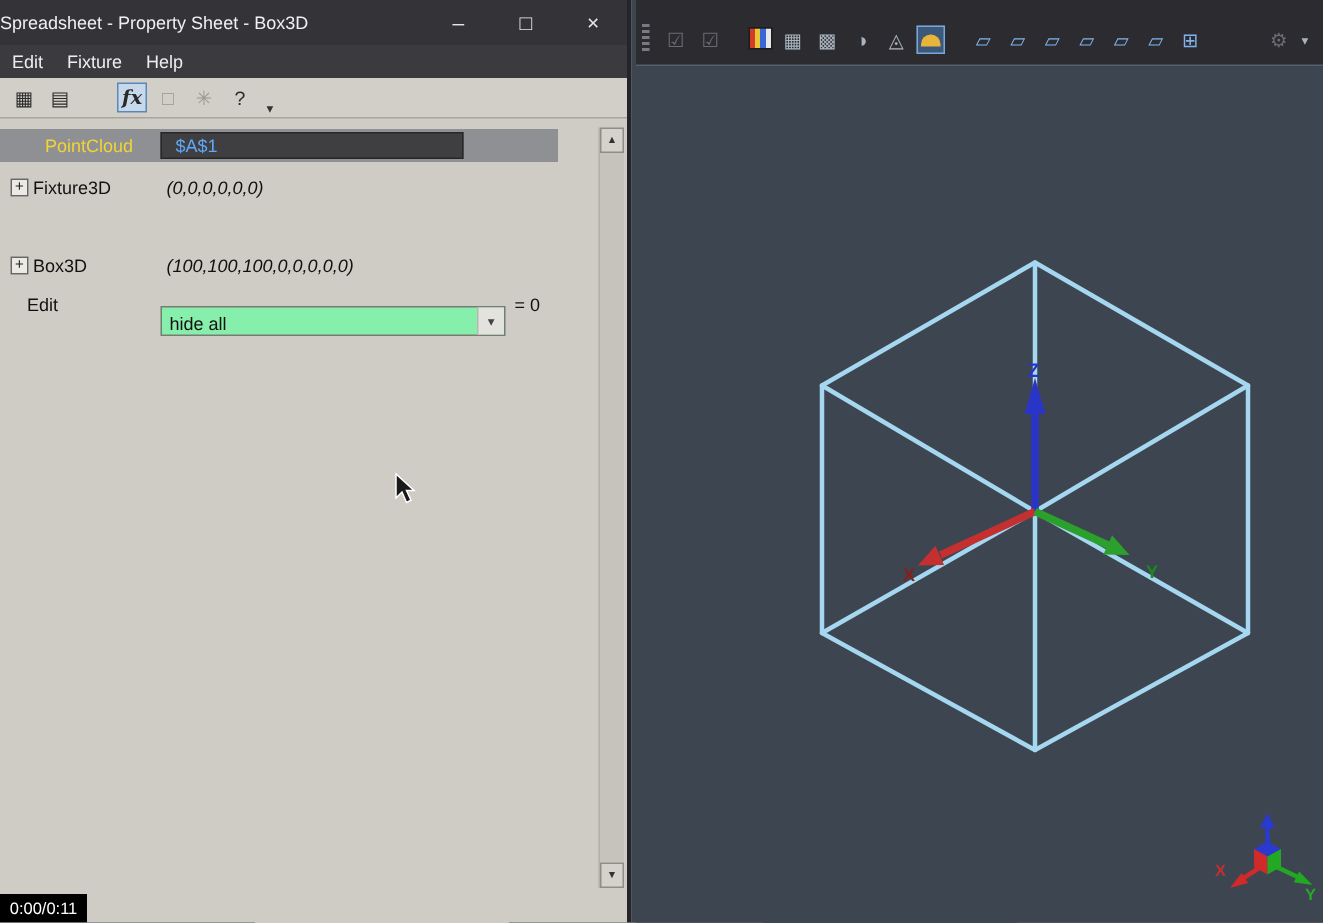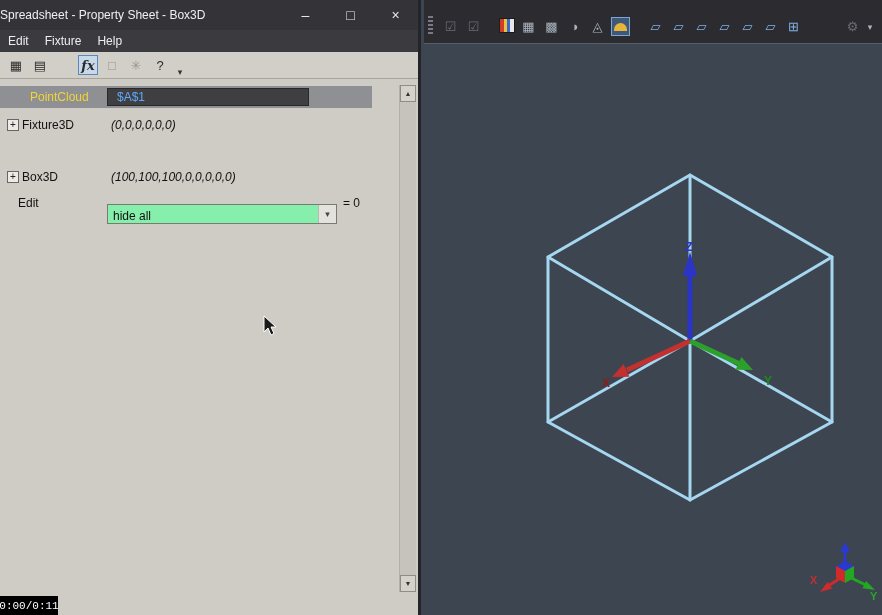--- a/index.html
+++ b/index.html
@@ -73,21 +73,21 @@
                      border:1px solid #1c1c1c; width:16px; height:15px; align-self:center; margin-top:14px; }
   .vt-icon.selected { background:#3d5878; border:1px solid #7aa6d8; }
   .vt-icon.dome::before { content:""; width:13px; height:8px; background:#e8b53a;
                           border-radius:13px 13px 0 0; display:block; }
   .vt-sep { width:8px; }
   .vt-right { margin-left:auto; display:flex; align-items:flex-end; gap:2px; }
   .viewport { position:absolute; left:0; top:44px; width:458px; height:571px; background:#3d4550; }
 
   
   .timer { position:absolute; left:0; top:596px; width:58px; height:19px; background:#000;
-           color:#fff; font-family:Liberation Mono, monospace; font-size:11px; display:flex;
+           color:#fff; font-family:Liberation Sans, sans-serif; font-size:11px; display:flex;
            align-items:center; justify-content:center; }
   .cursor { position:absolute; left:263px; top:315px; }
 </style>
 </head>
 <body>
 
 <div class="app">
 
   <div class="left-window">
 

